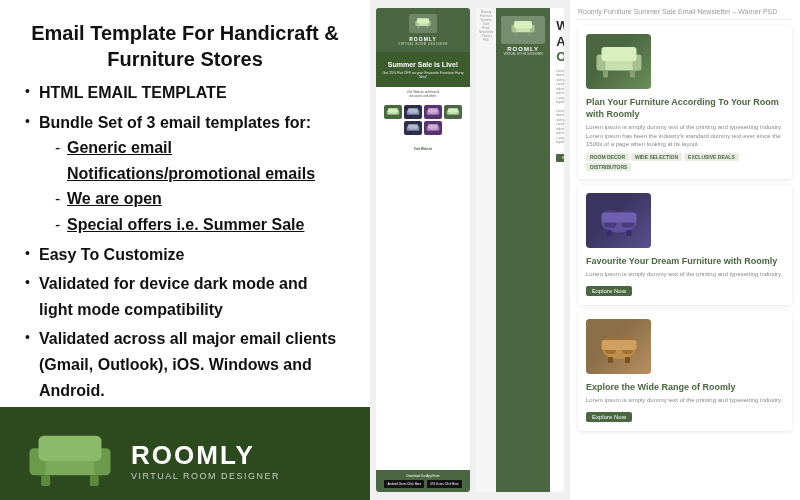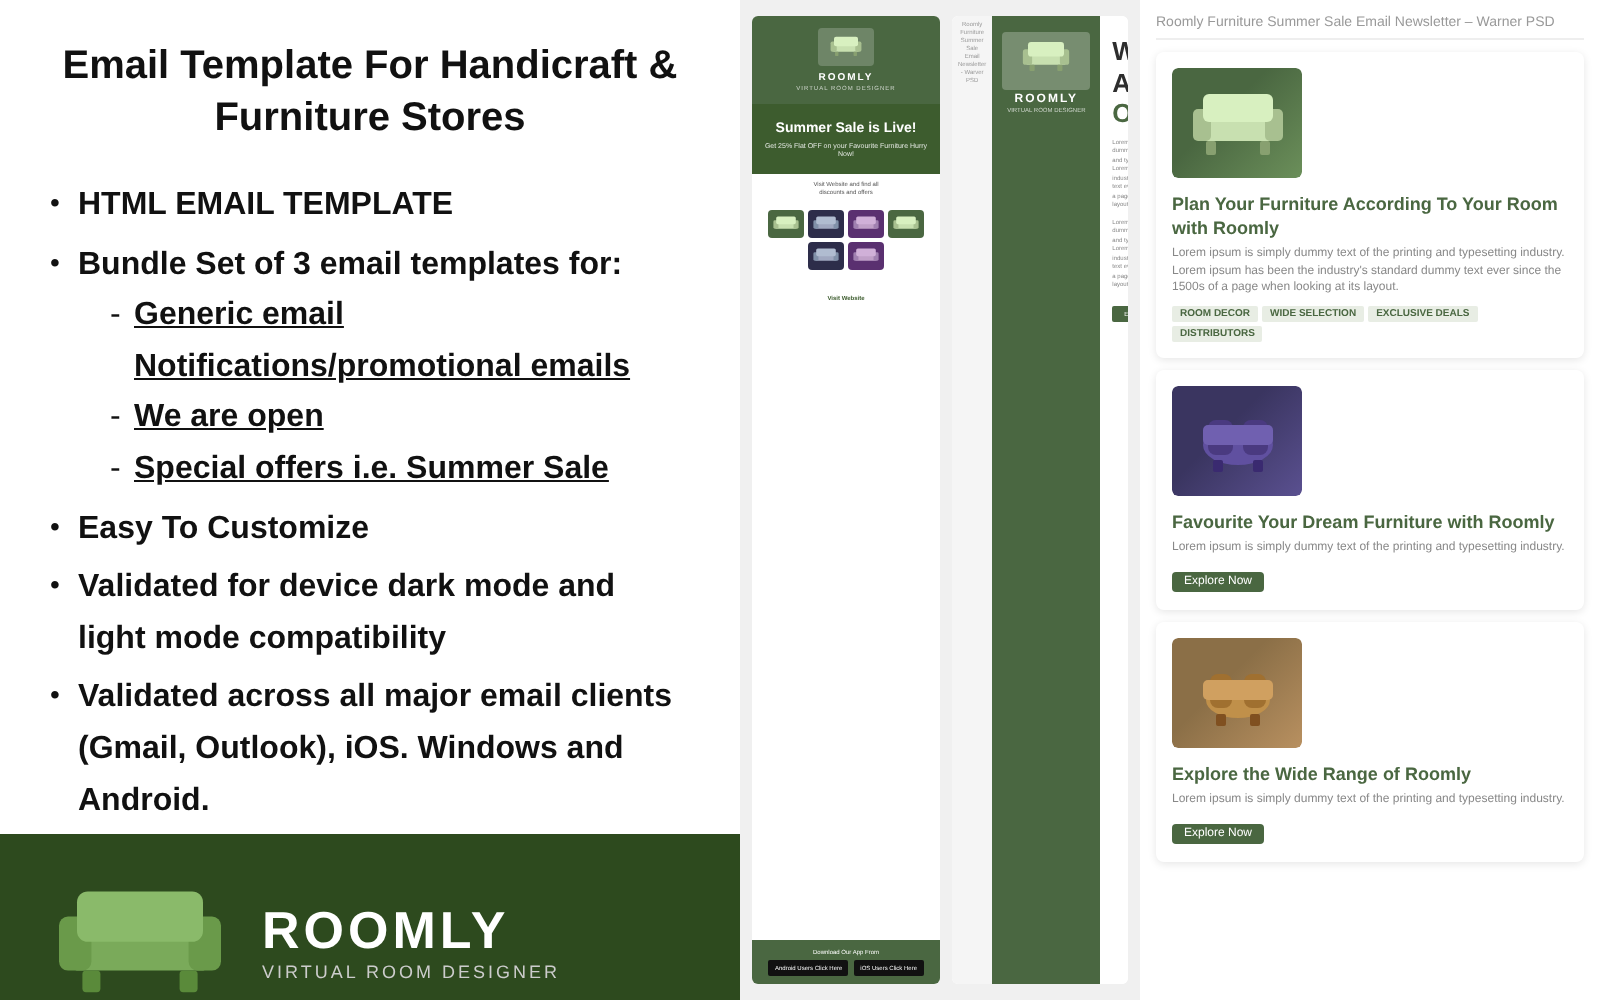--- a/index.html
+++ b/index.html
@@ -24,21 +24,21 @@
 
     .left-panel-content {
       flex: 1;
     }
 
     .main-title {
       font-size: 20px;
       font-weight: 800;
       text-align: center;
       line-height: 1.3;
-      margin-bottom: 18px;
+      margin-bottom: 8px;
       color: #111;
     }
 
     .subtitle {
       font-size: 13px;
       font-weight: 600;
       text-align: center;
       color: #333;
       margin-bottom: 14px;
     }

